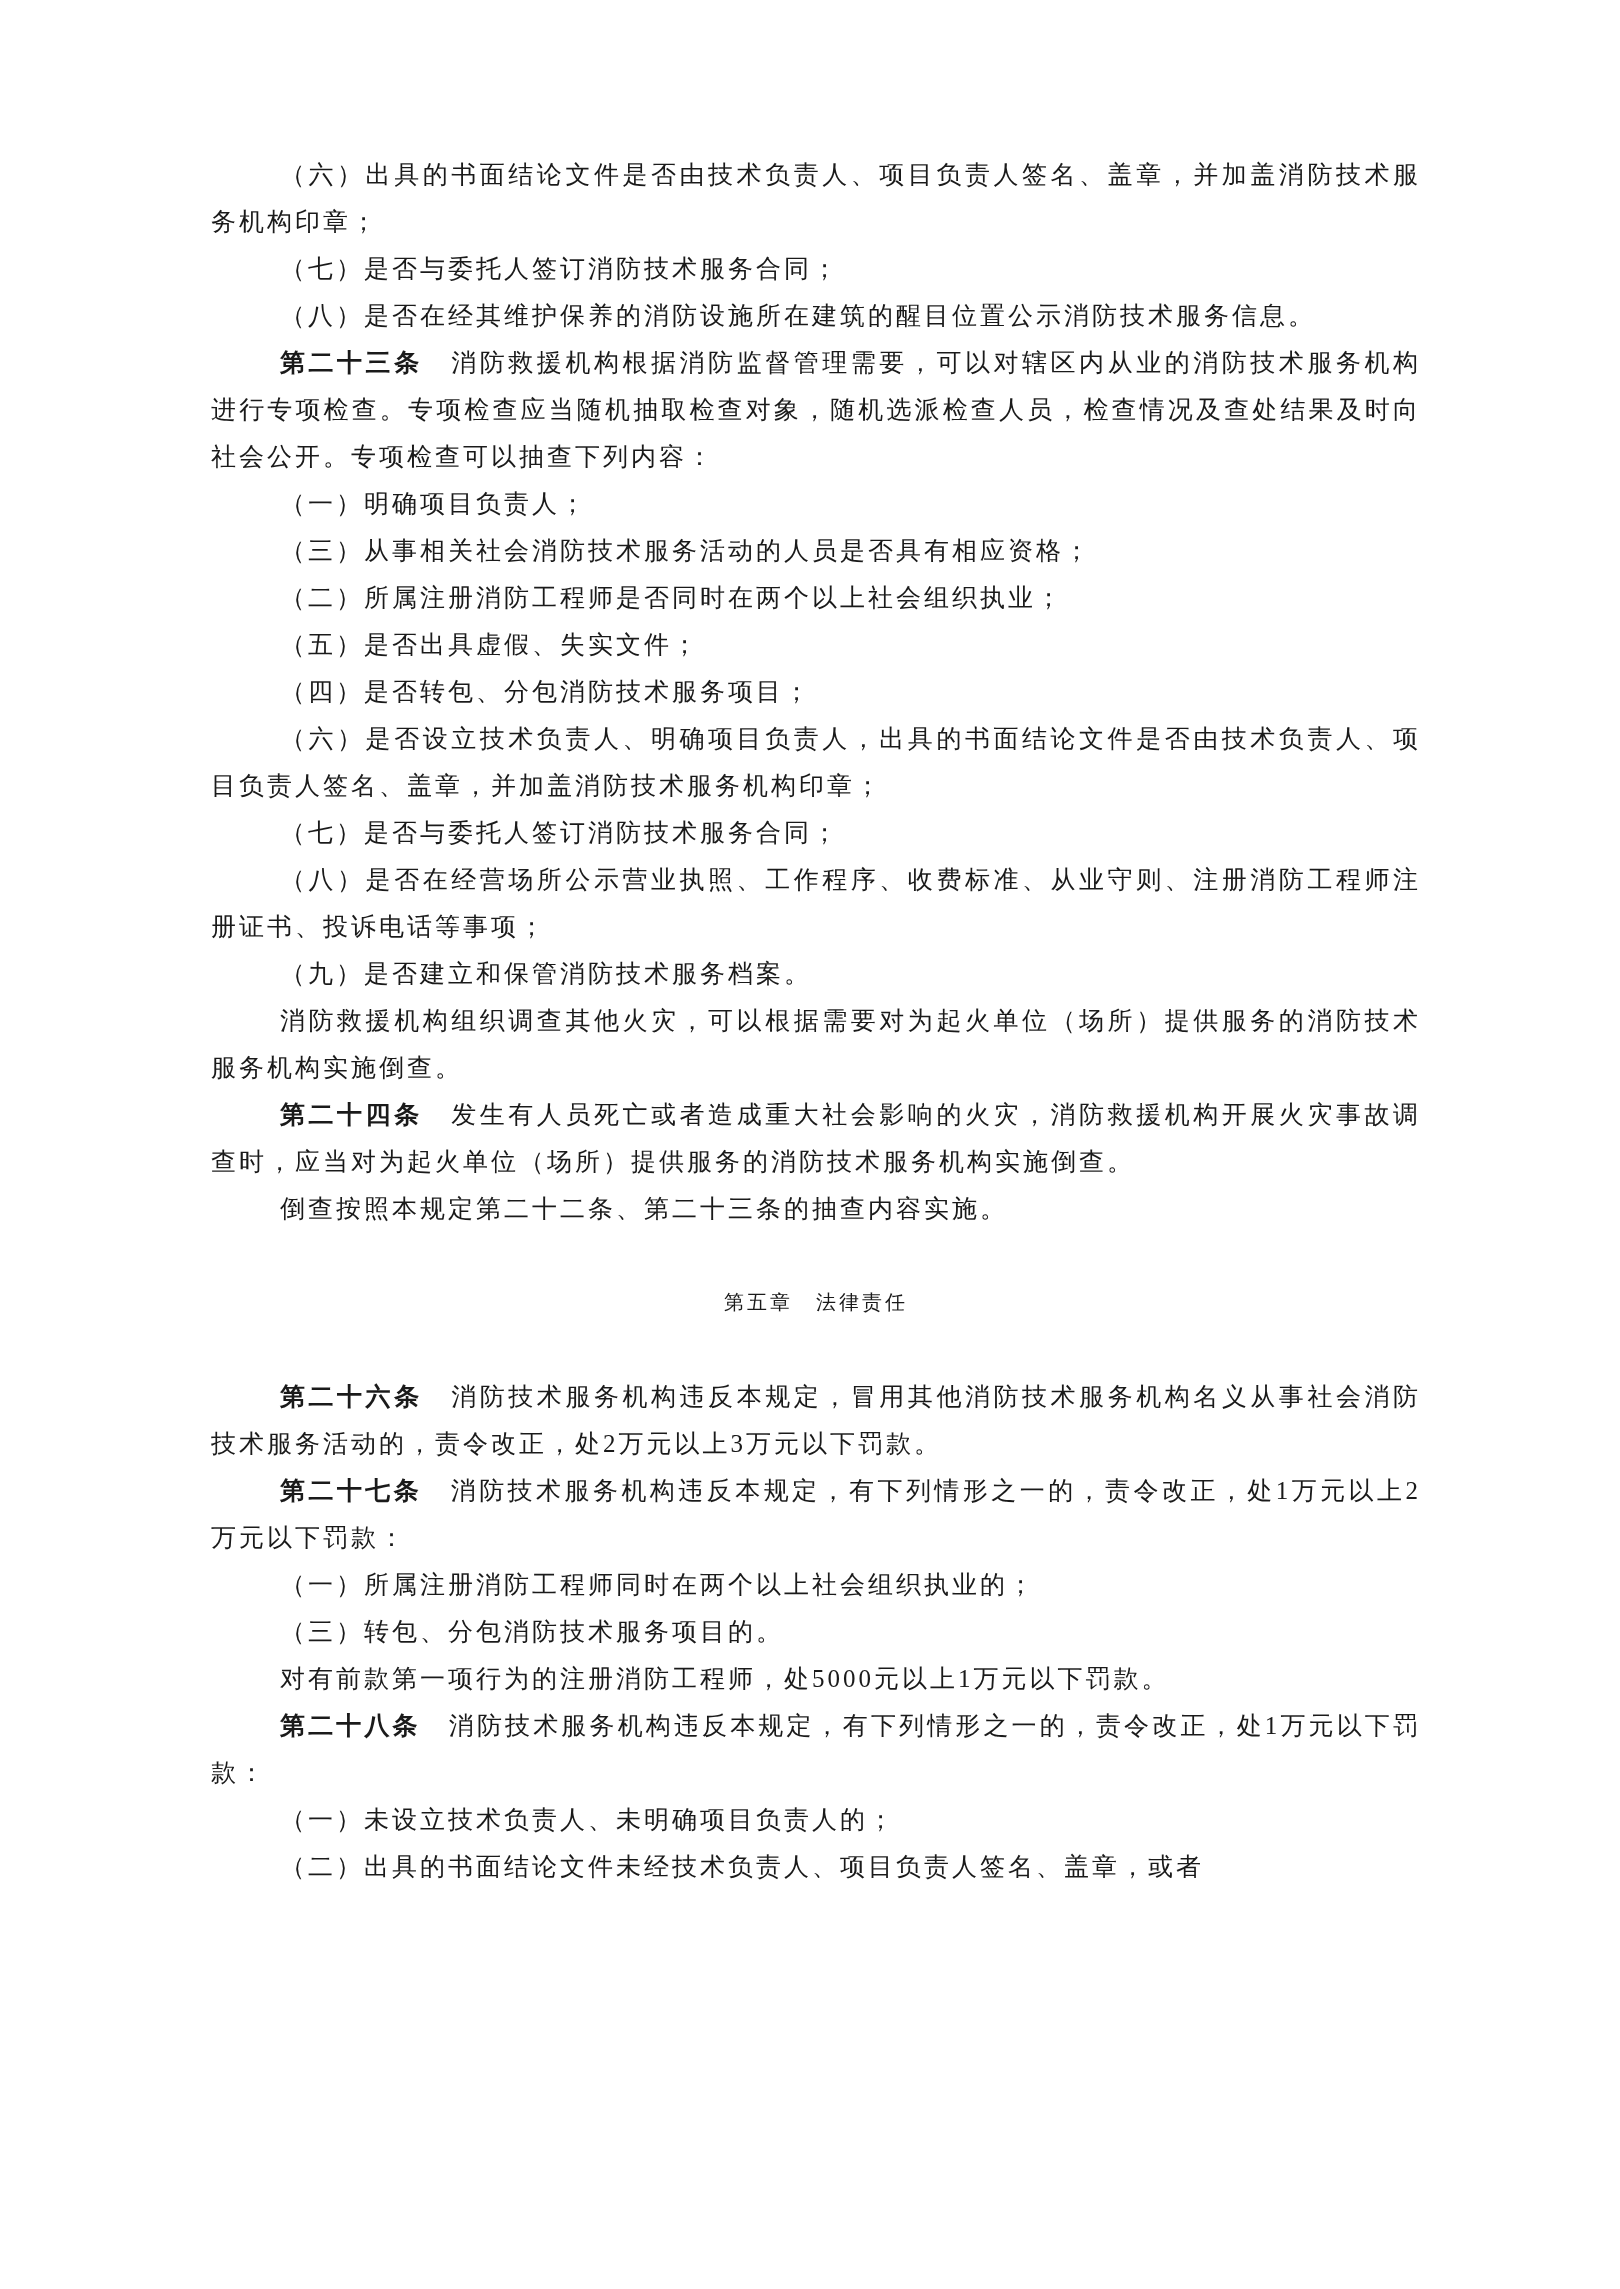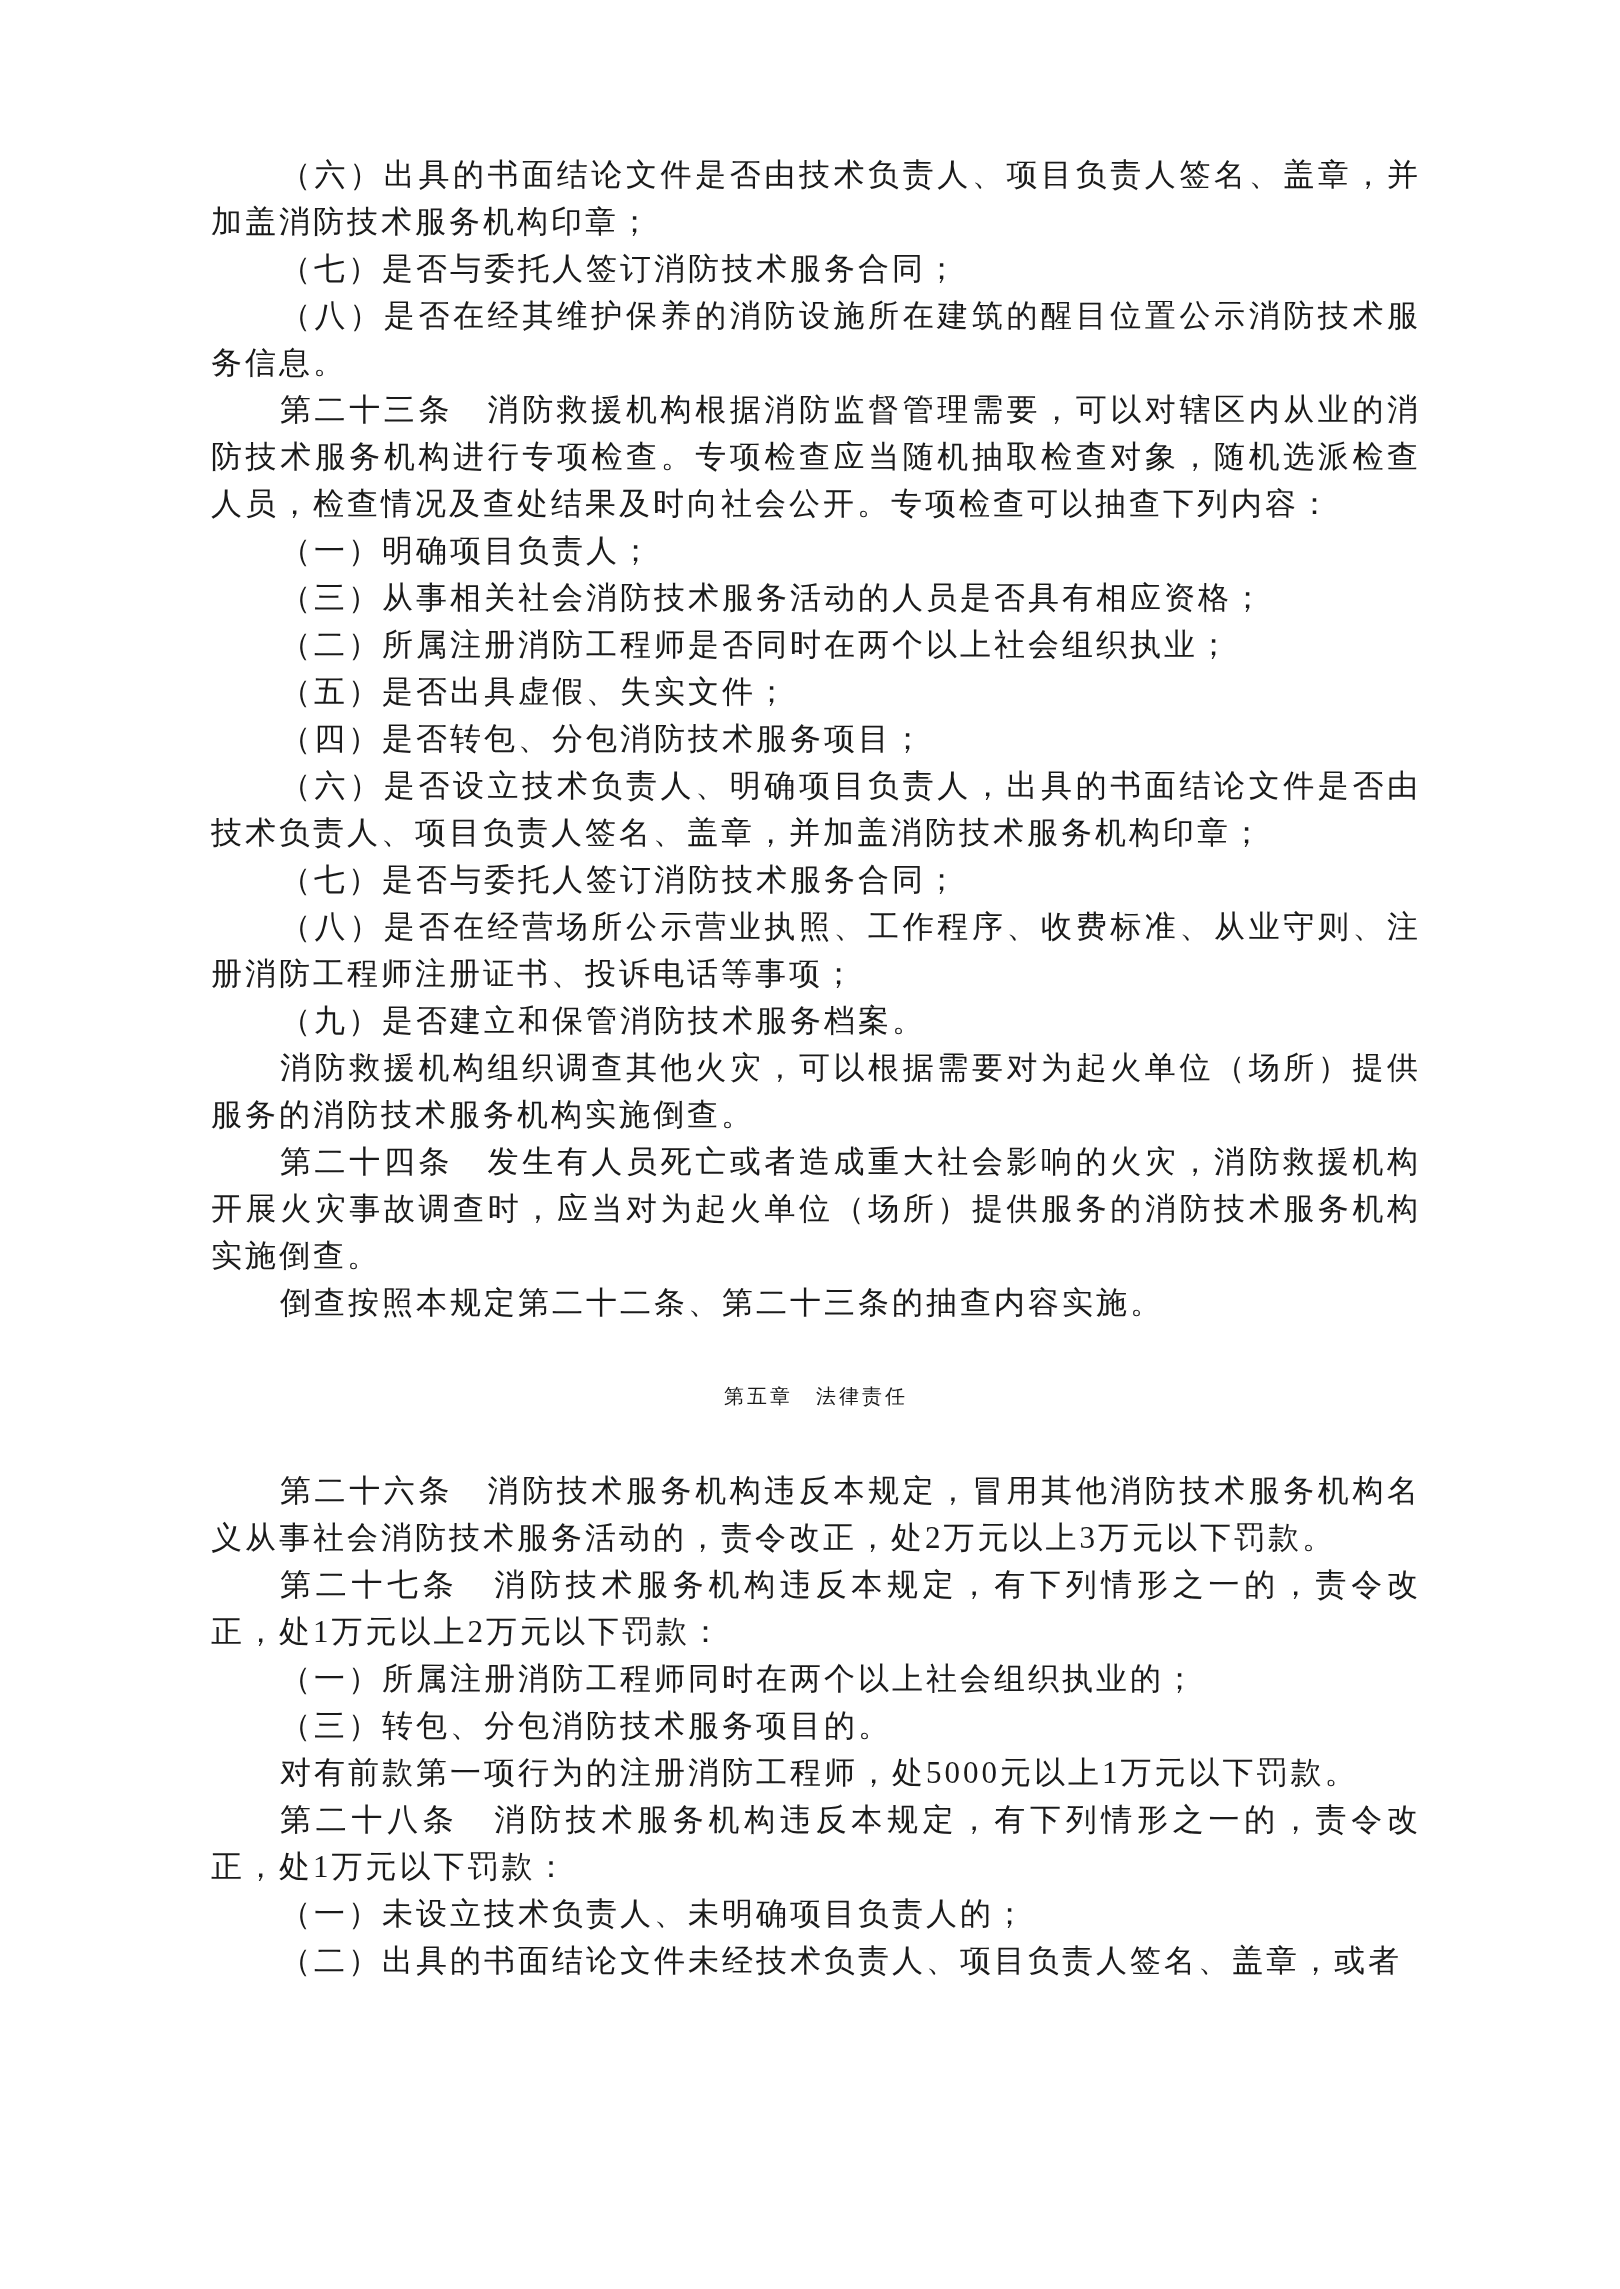--- a/index.html
+++ b/index.html
@@ -24,30 +24,30 @@
   }
   .doc-body {
     position: absolute;
     left: 211px;
     top: 151px;
     width: 1210px;
   }
   .para {
     margin: 0;
     padding: 0;
-    font-size: 31px;
+    font-size: 25px;
     line-height: 47px;
     letter-spacing: 3px;
     text-align: justify;
     text-indent: 69px;
     word-break: normal;
     line-break: strict;
   }
   .article-term {
-    font-weight: normal;
+    font-weight: bold;
     font-family: "Liberation Sans", "Liberation Serif", sans-serif;
   }
   .chapter-heading {
     margin: 47px 0;
     font-size: 20px;
     line-height: 47px;
     letter-spacing: 3px;
     text-align: center;
     text-indent: 0;
   }

